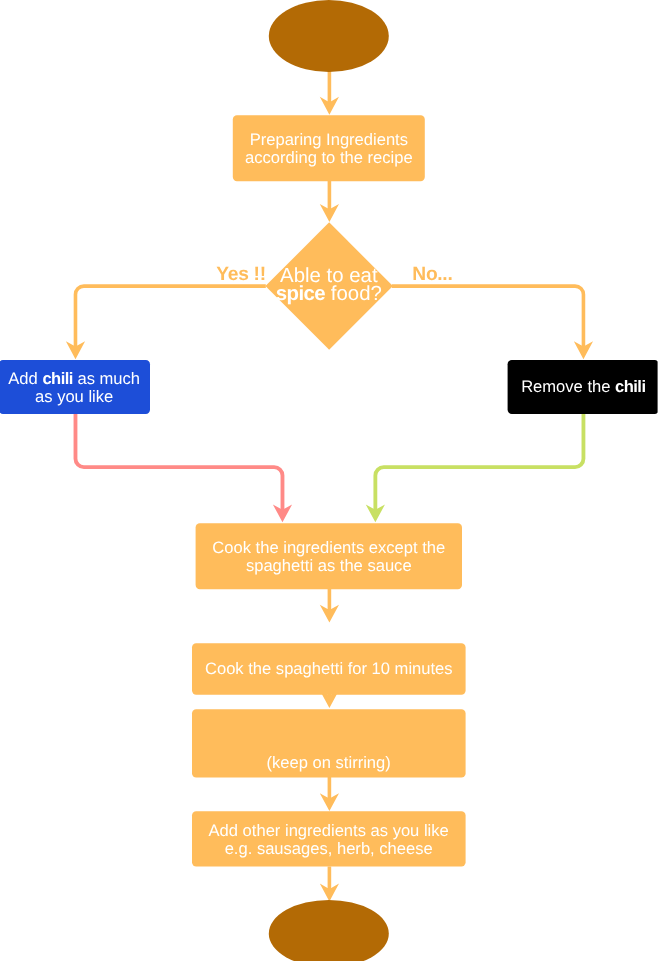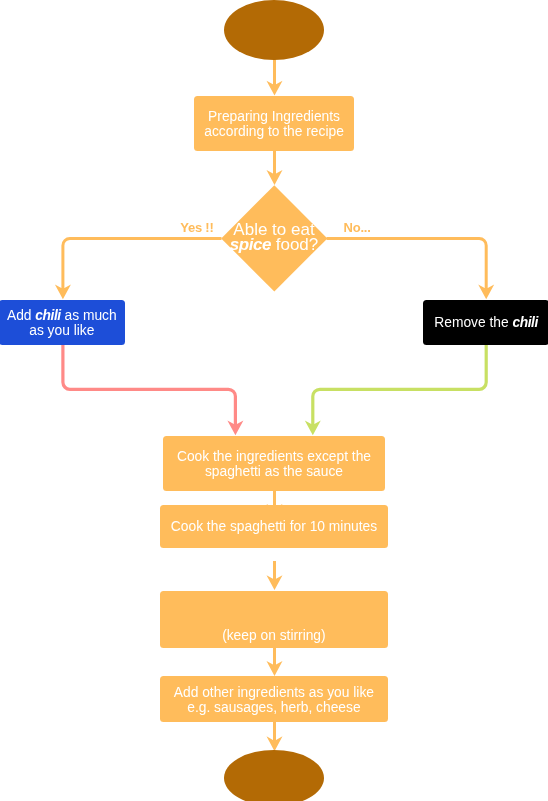--- a/index.html
+++ b/index.html
@@ -20,25 +20,25 @@
     font-size:13.8px; line-height:15.2px;
     padding-top:2px;
   }
   .proc  { border-radius:3.5px; background:#ffbc5b; }
   .single { padding-top:0; }
   .pink  { background:#1d4ed8; }
   .green { background:#000000; }
   .term  { border-radius:50%; background:#b36a05; }
   .branch-label {
     position:absolute; font-weight:bold; color:#ffbc5b;
-    font-size:13px; white-space:nowrap; letter-spacing:-0.25px;
+    font-size:16px; white-space:nowrap; letter-spacing:-0.25px;
   }
   .diamond-text { position:absolute; text-align:center; color:#fff;
                   font-size:17px; line-height:15.2px; white-space:nowrap; }
-  b { font-weight:bold; letter-spacing:-0.45px;font-style:italic; }
+  b { font-weight:bold; letter-spacing:-0.45px; }
 </style>
 </head>
 <body>
 
 <div id="stage">
 
   <svg class="connectors" viewBox="0 0 548 801">
 
     <g>
       <path d="M274.5 58 L274.5 85.3" stroke="#ffbc5b" stroke-width="3" fill="none"></path>
@@ -125,21 +125,21 @@
     </span>
   </div>
 
   <div class="node proc" style="left:163.4px; top:435.9px; width:221.2px; height:54.7px;">
     <span>
       <span>Cook the ingredients except the</span><br>
       <span>spaghetti as the sauce</span>
     </span>
   </div>
 
-  <div class="node proc single" style="left:160.3px; top:505px; width:227.4px; height:42.5px;">
+  <div class="node proc single" style="left:160.3px; top:536px; width:227.4px; height:42.5px;">
     <span>Cook the spaghetti for 10 minutes</span>
   </div>
 
   <div class="node proc" style="left:160.1px; top:590.5px; width:227.6px; height:57.2px;">
     <span>
       <br>
       <br>
       <span>(keep on stirring)</span>
     </span>
   </div>

